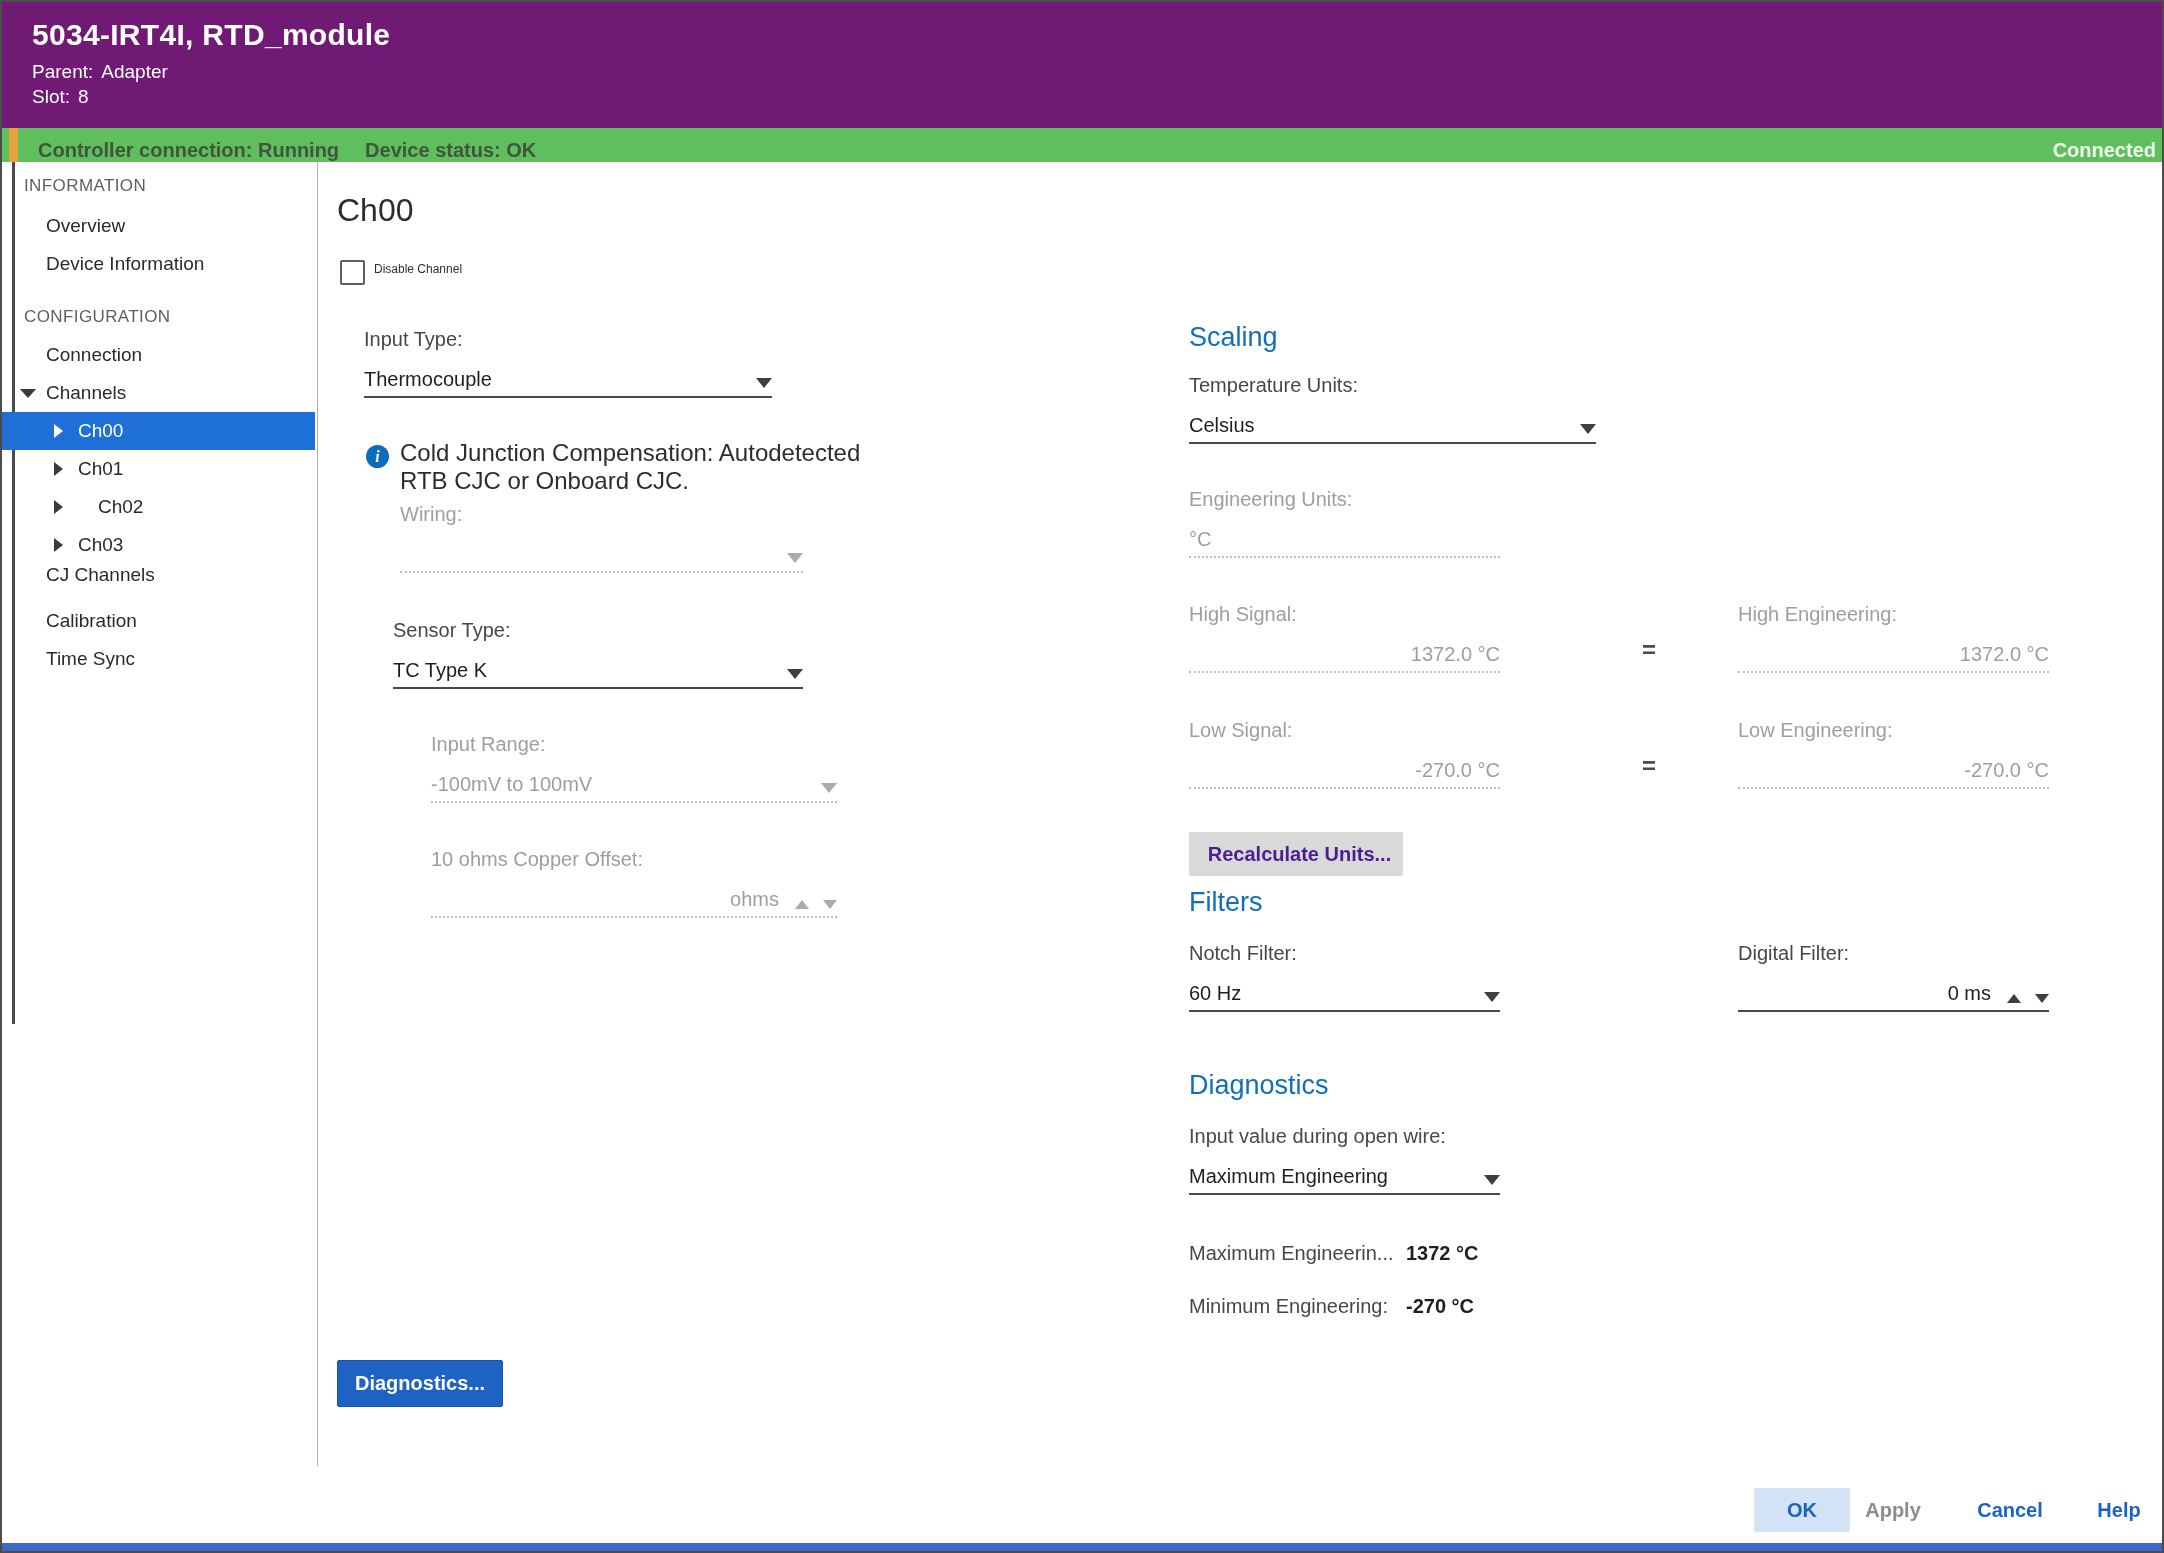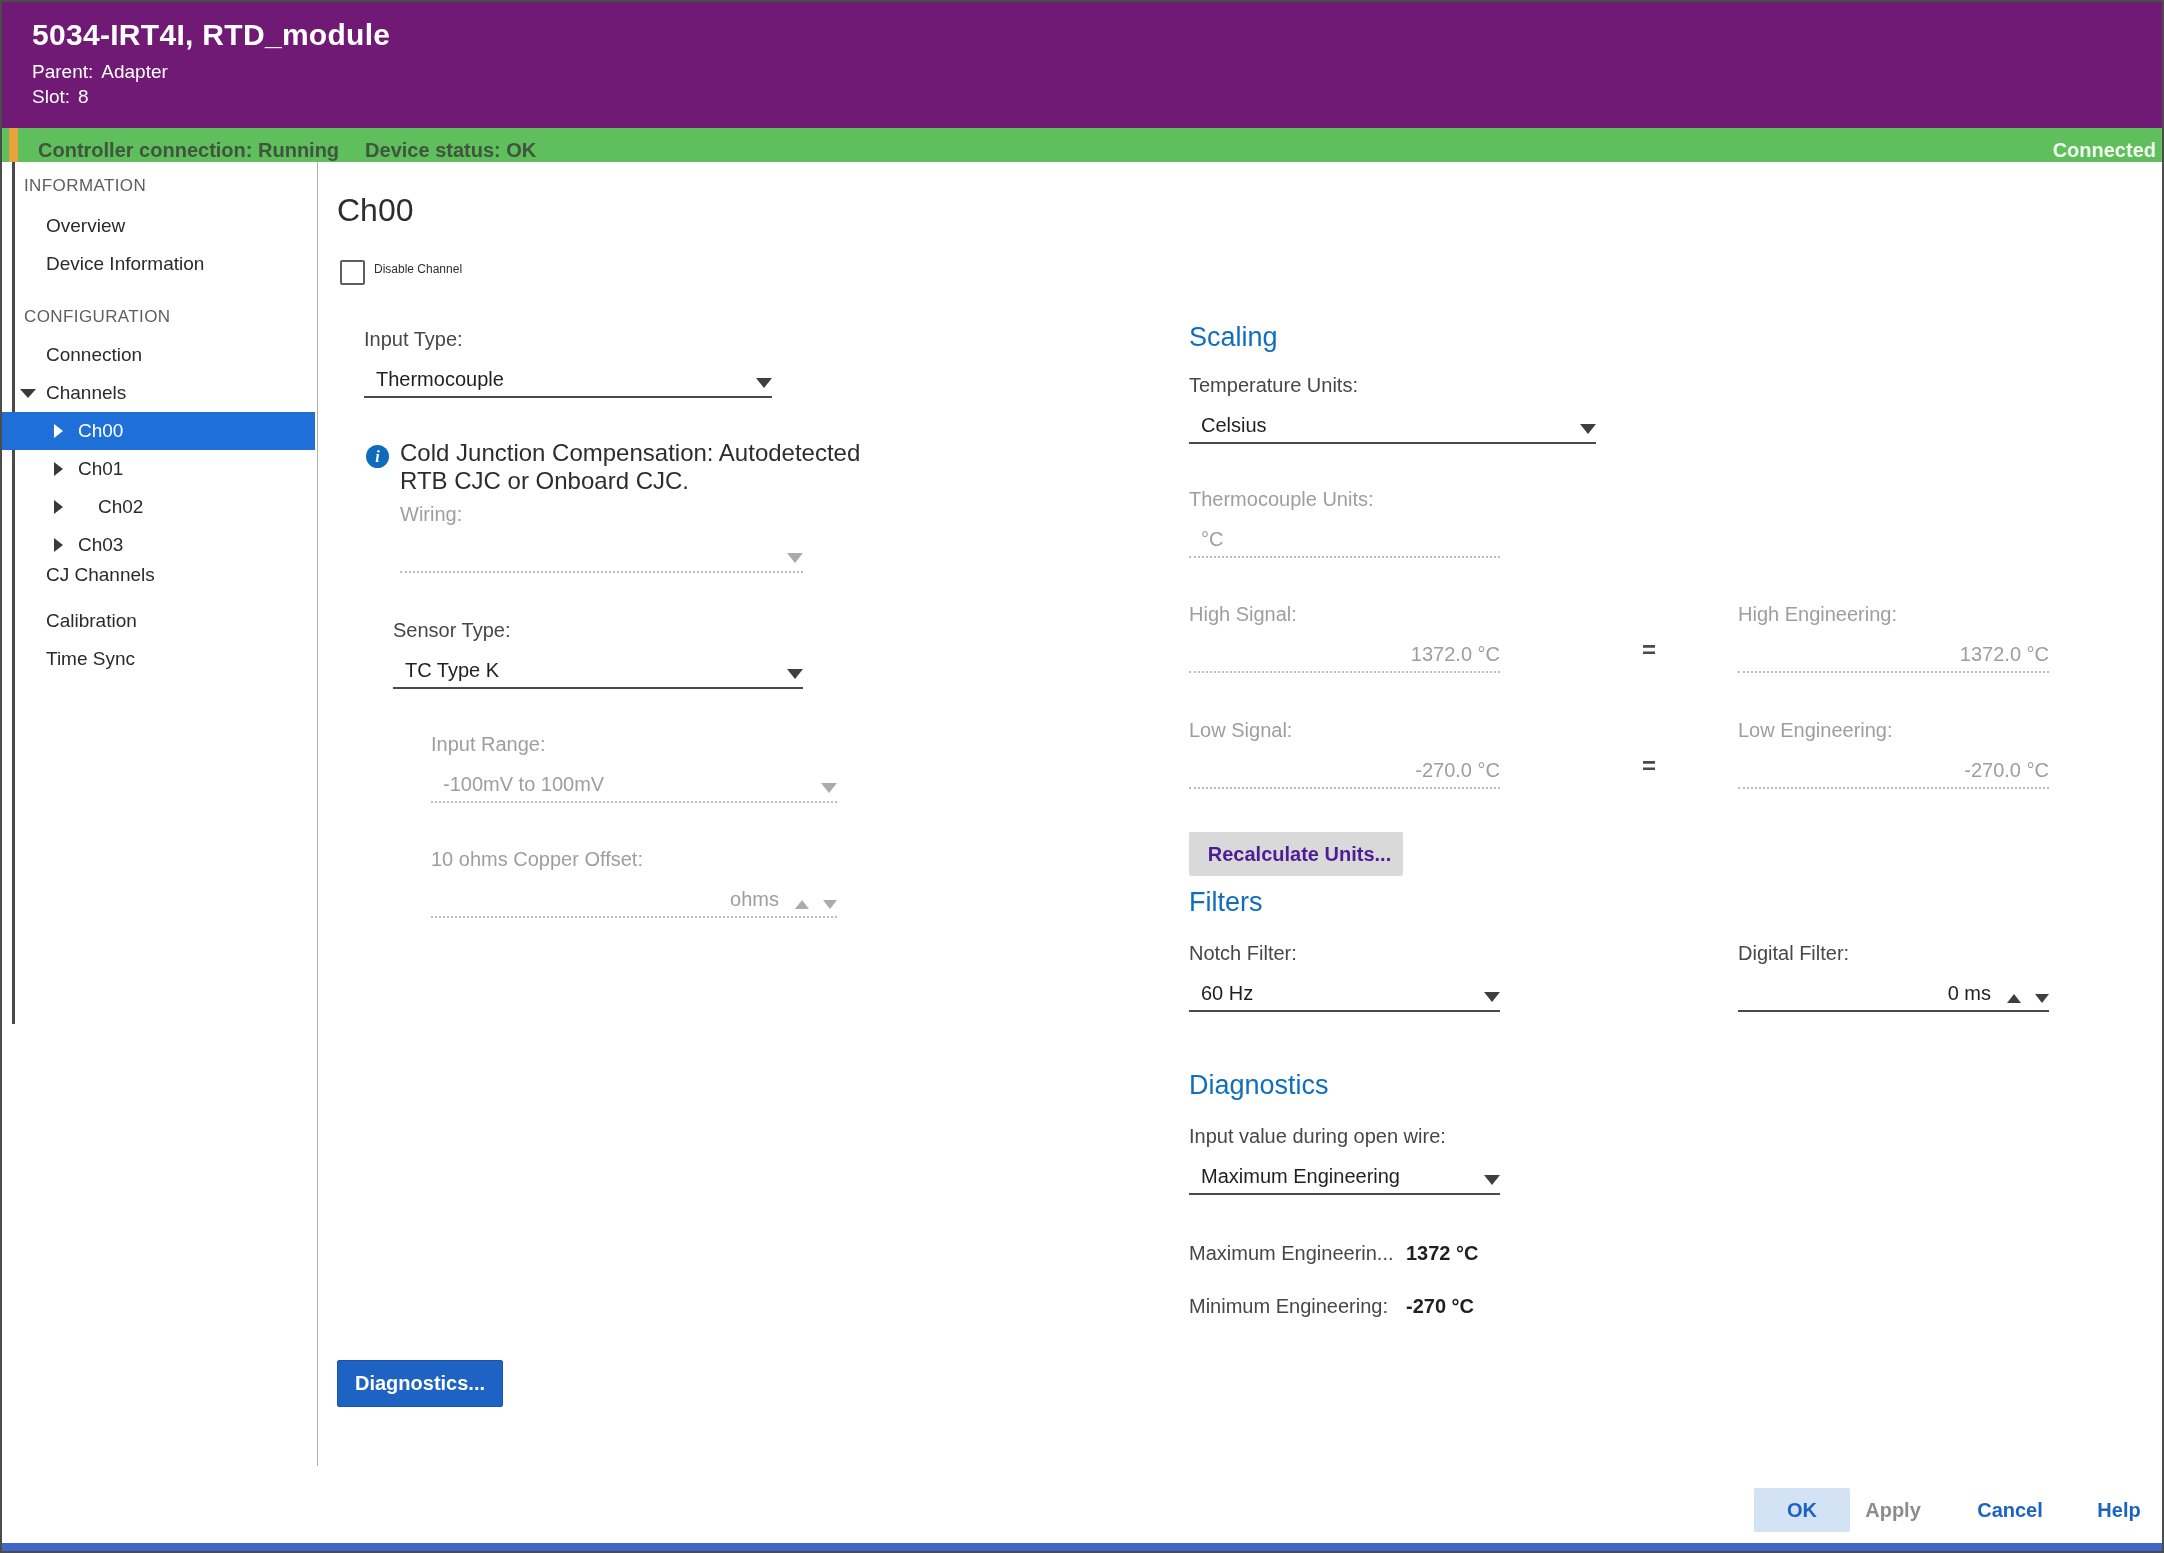--- a/index.html
+++ b/index.html
@@ -36,21 +36,21 @@
   
   .page-title{left:335px;top:190px;font-size:32px;color:#2d2d2d;}
   .checkbox{left:338px;top:258px;width:21px;height:21px;border:2px solid #5f5f5f;border-radius:2px;background:#fff;}
   .checkbox-label{left:372px;top:260px;font-size:12px;color:#2f2f2f;}
 
   .combo{position:absolute;}
   .combo-label{font-size:20px;color:#474747;}
   .combo.disabled .combo-label{color:#9e9e9e;}
   .combo-field{margin-top:6px;height:34px;display:flex;align-items:flex-end;justify-content:space-between;border-bottom:2px solid #4a4a4a;padding-bottom:5px;box-sizing:content-box;}
   .combo.disabled .combo-field{border-bottom:2px dotted #bdbdbd;}
-  .combo-value{font-size:20px;color:#1f1f1f;margin-left:12px;}
+  .combo-value{font-size:20px;color:#1f1f1f;}
   .combo.disabled .combo-value{color:#9e9e9e;}
   .combo-field.right{justify-content:flex-end;}
   .caret{width:0;height:0;border-left:8px solid transparent;border-right:8px solid transparent;border-top:10px solid #3f3f3f;margin-bottom:3px;}
   .combo.disabled .caret{border-top-color:#ababab;}
   .spin-wrap{display:flex;align-items:center;gap:14px;margin-bottom:2px;}
   .spin-up{width:0;height:0;border-left:7px solid transparent;border-right:7px solid transparent;border-bottom:9px solid #3f3f3f;}
   .spin-down{width:0;height:0;border-left:7px solid transparent;border-right:7px solid transparent;border-top:9px solid #3f3f3f;}
   .combo.disabled .spin-up{border-bottom-color:#ababab;}
   .combo.disabled .spin-down{border-top-color:#ababab;}
   .unit-text{font-size:20px;color:#9e9e9e;margin-right:16px;}
@@ -200,21 +200,21 @@
 
   <div class="combo" style="left:1187px;top:372px;width:407px;">
     <div class="combo-label">Temperature Units:</div>
     <div class="combo-field">
       <span class="combo-value">Celsius</span>
       <span class="caret"></span>
     </div>
   </div>
 
   <div class="combo disabled" style="left:1187px;top:486px;width:311px;">
-    <div class="combo-label">Thermocouple Units:</div>
+    <div class="combo-label">Engineering Units:</div>
     <div class="combo-field">
       <span class="combo-value">°C</span>
     </div>
   </div>
 
   <div class="combo disabled" style="left:1187px;top:601px;width:311px;">
     <div class="combo-label">High Signal:</div>
     <div class="combo-field right">
       <span class="combo-value">1372.0 °C</span>
     </div>

